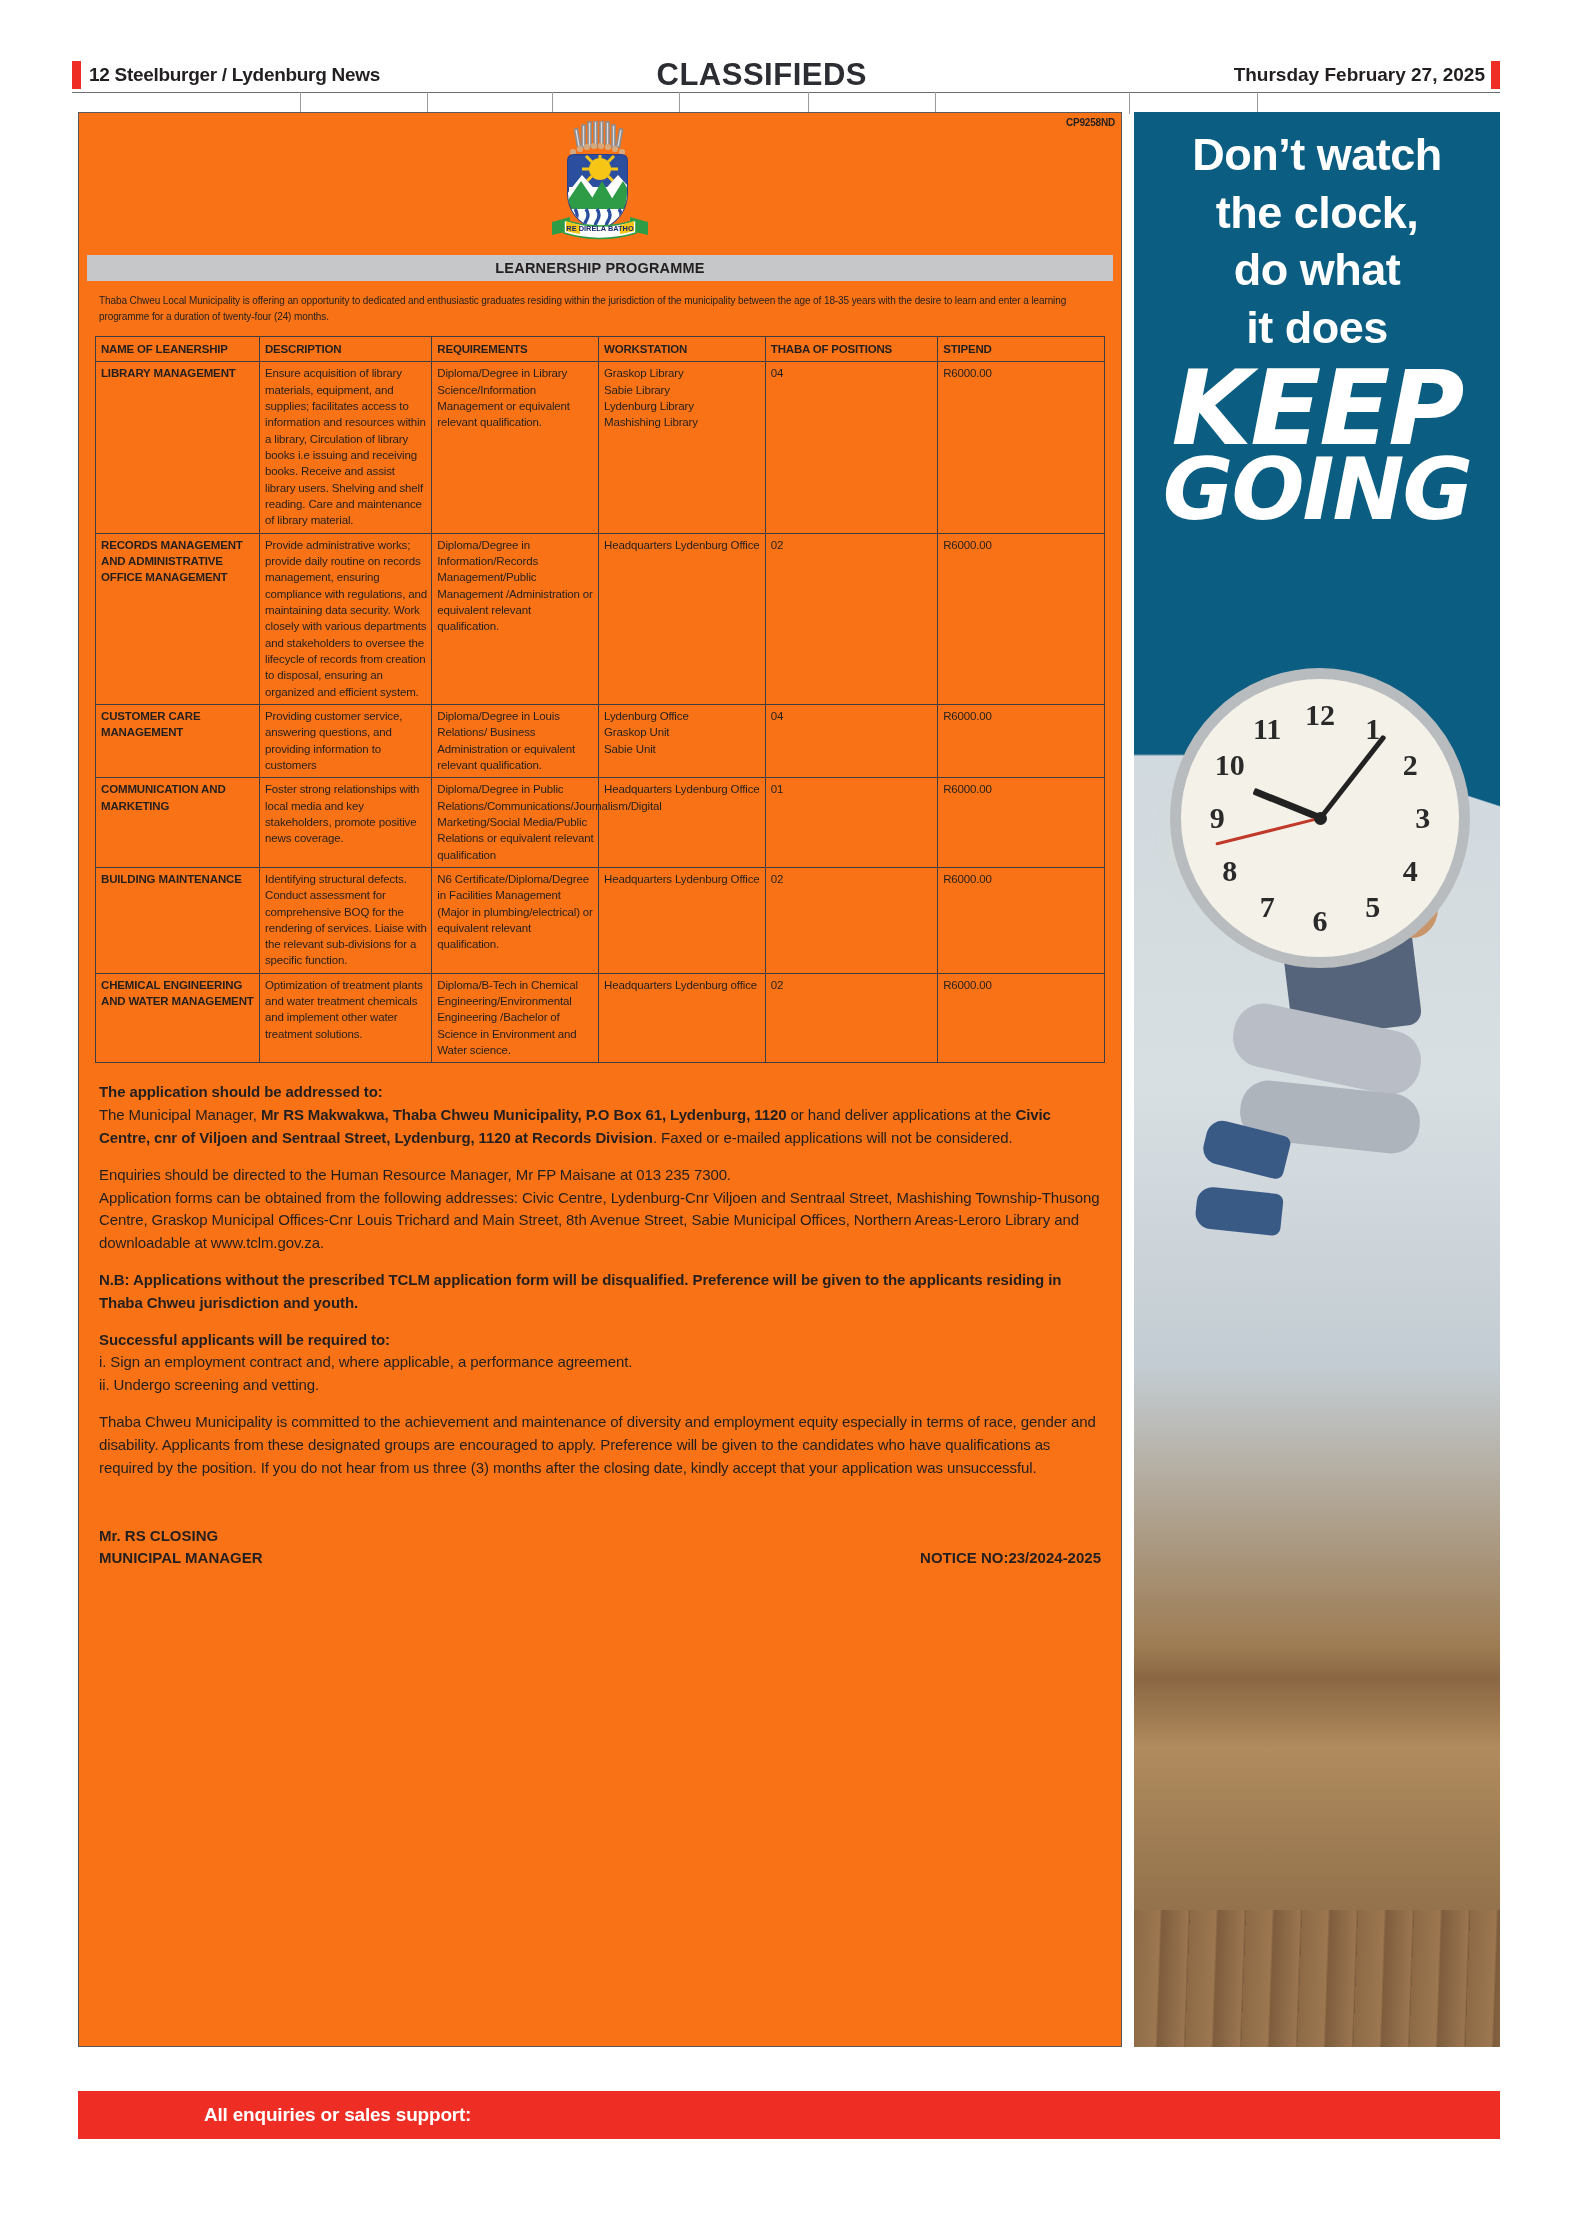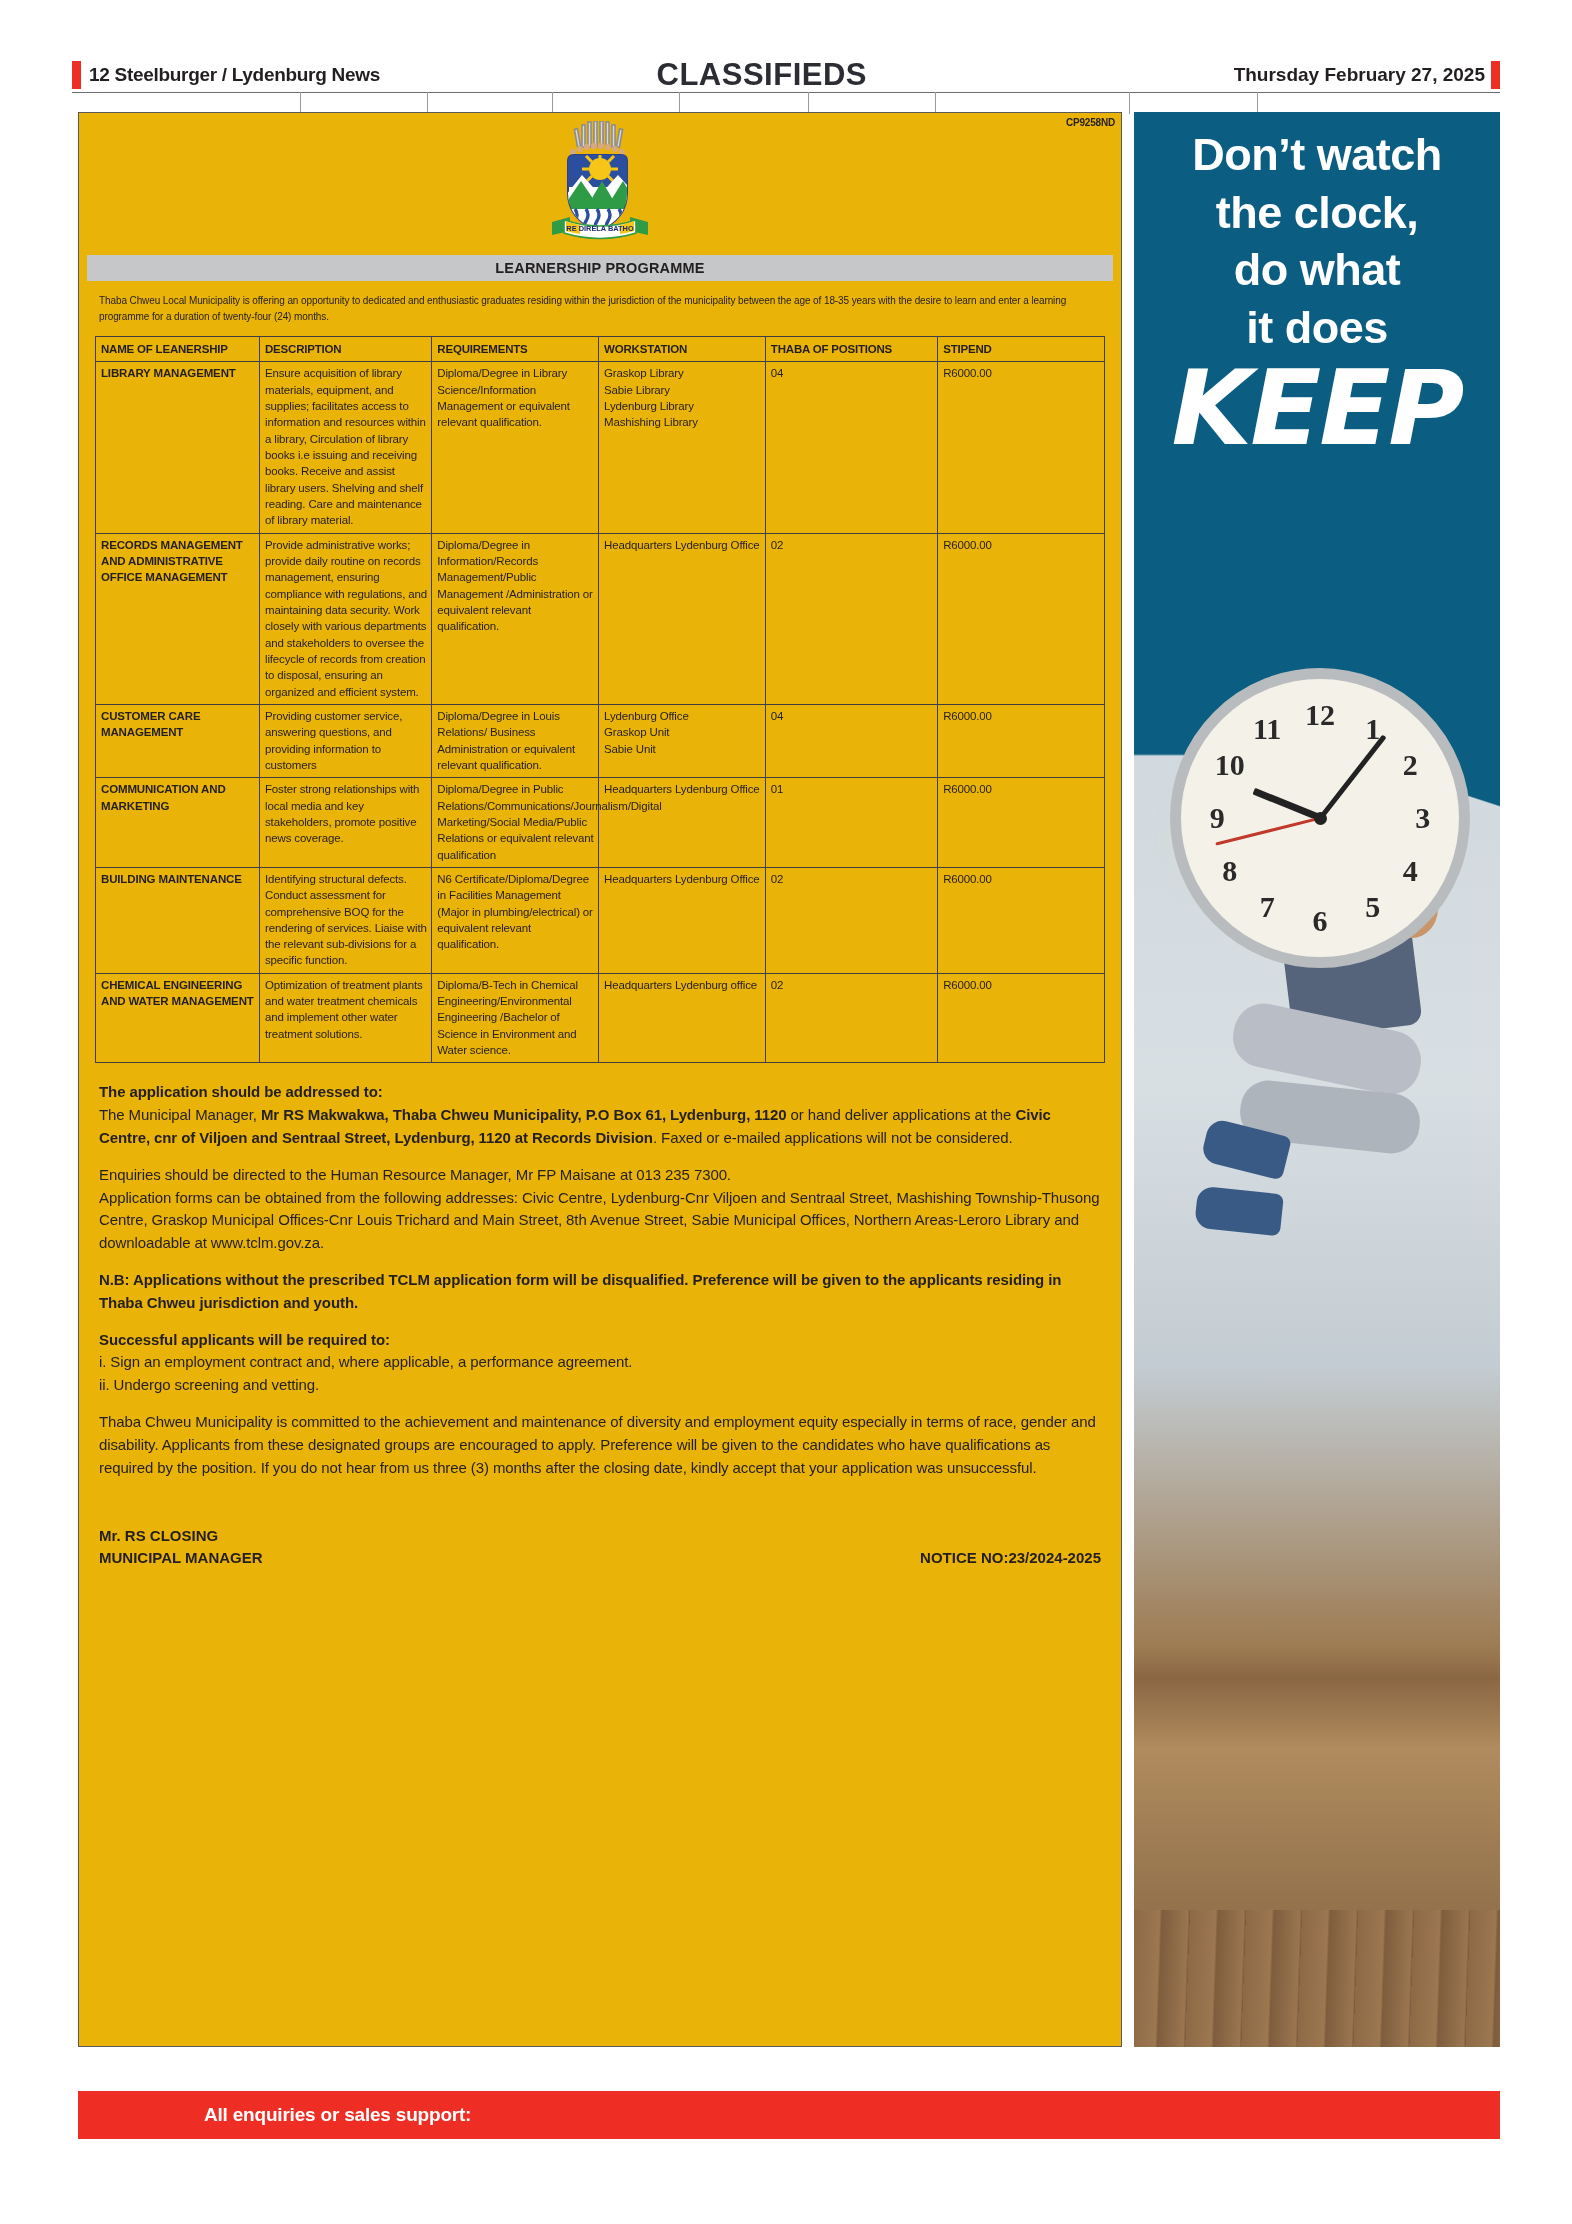--- a/index.html
+++ b/index.html
@@ -66,21 +66,21 @@
     background: #9a9a9e;
   }
 
   
   .ad-box {
     position: absolute;
     left: 78px; top: 112px;
     width: 1044px; height: 1935px;
     border: 1.5px solid #5a5a5e;
     box-sizing: border-box;
-    background: #eab308;
+    background: #f97316;
   }
   .ref-code {
     position: absolute;
     right: 6px; top: 4px;
     font-size: 10px;
     font-weight: bold;
     letter-spacing: -0.2px;
   }
   .ad-title {
     text-align: center;
@@ -584,20 +584,21 @@
 
   <div class="side-headline">
     <div>Don’t watch</div>
     <div>the clock,</div>
     <div>do what</div>
     <div>it does</div>
   </div>
 
   <div class="keep-wrap">
     <div class="keep-txt keep1">KEEP</div>
+    <div class="keep-txt keep2">GOING</div>
   </div>
 
   <div class="photo">
     <div class="photo-diag"></div>
   </div>
 
   <div class="bulb"></div>
   <div class="man-body"></div>
   <div class="man-hair"></div>
   <div class="man-head"></div>

